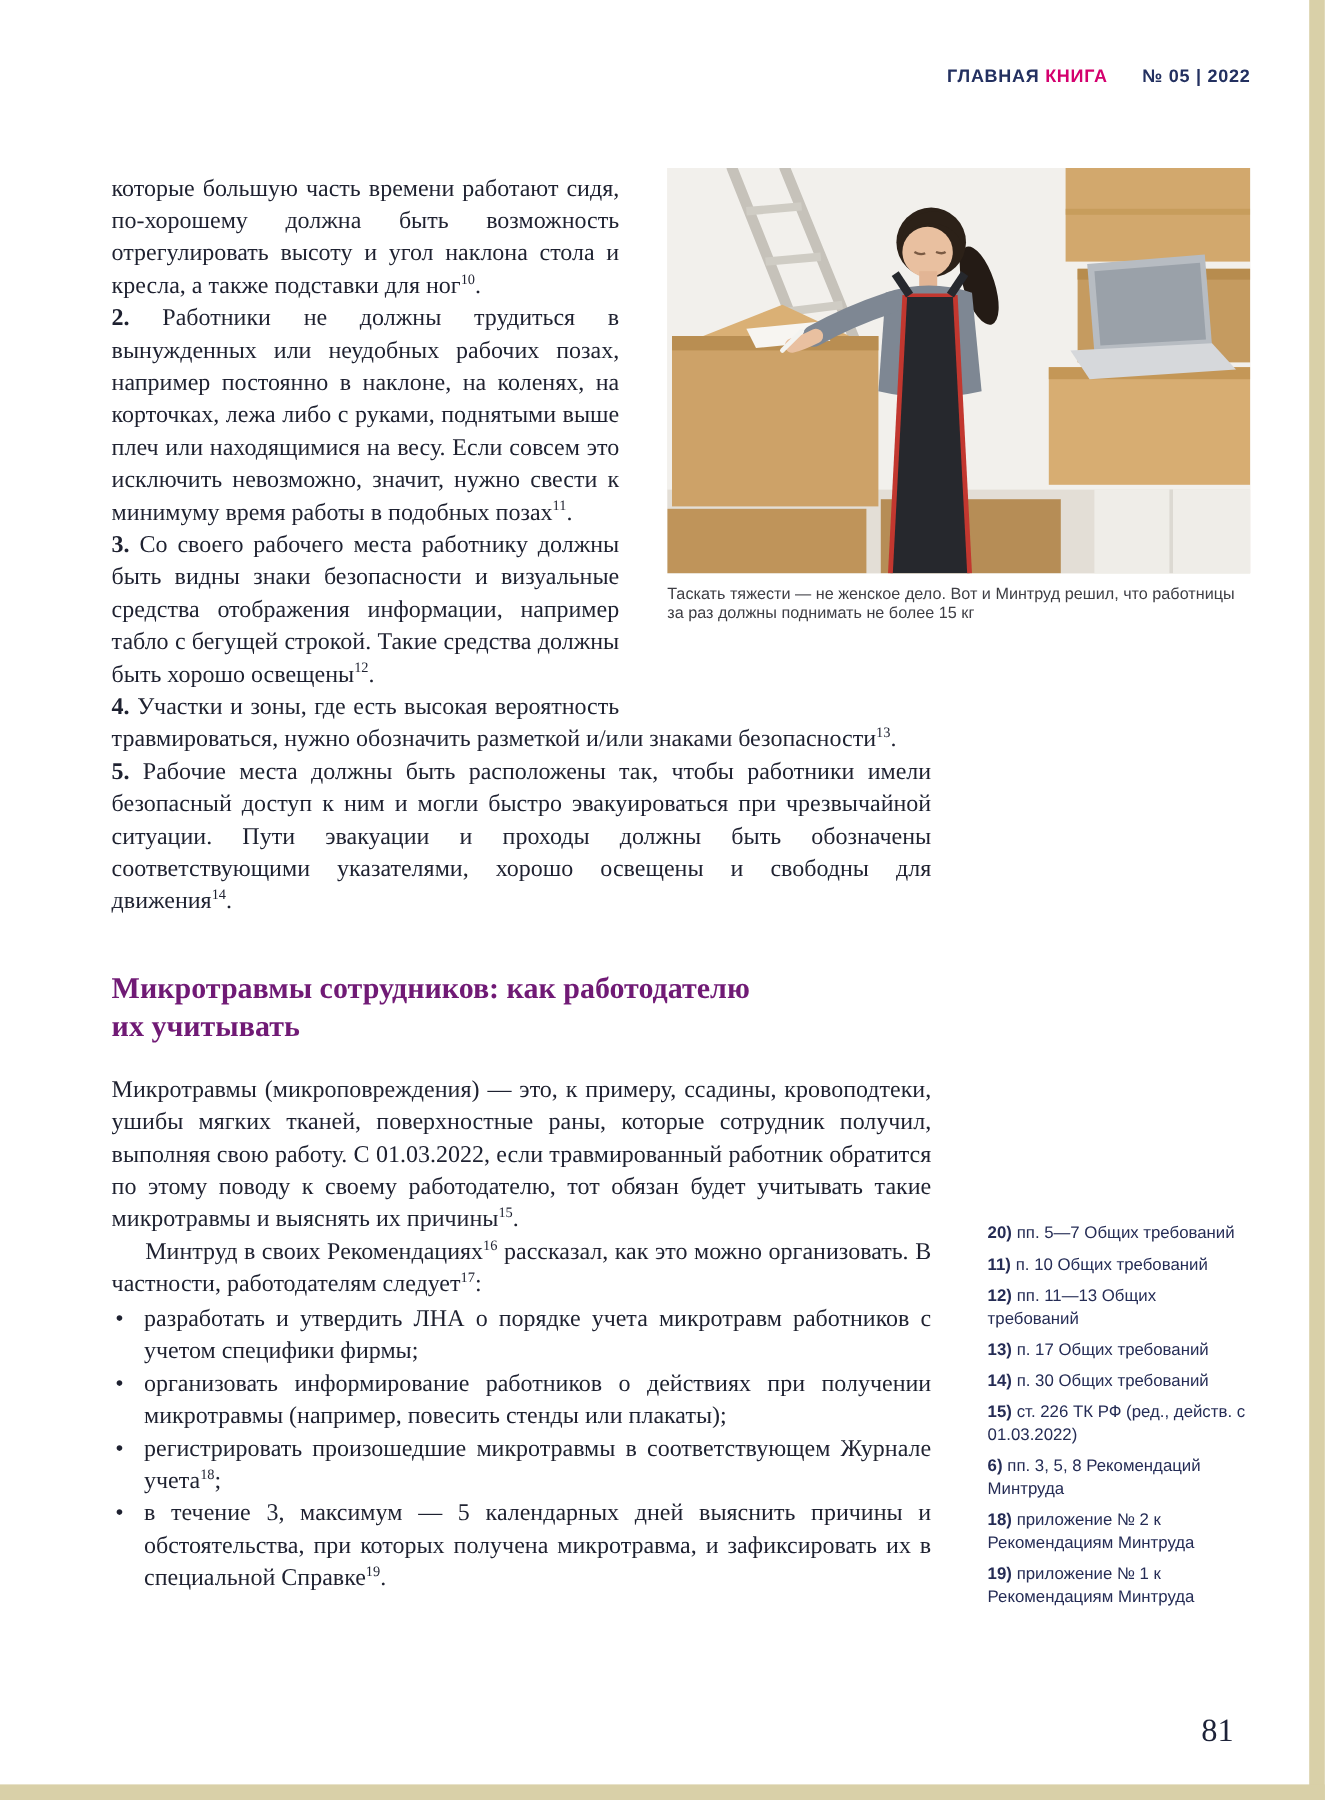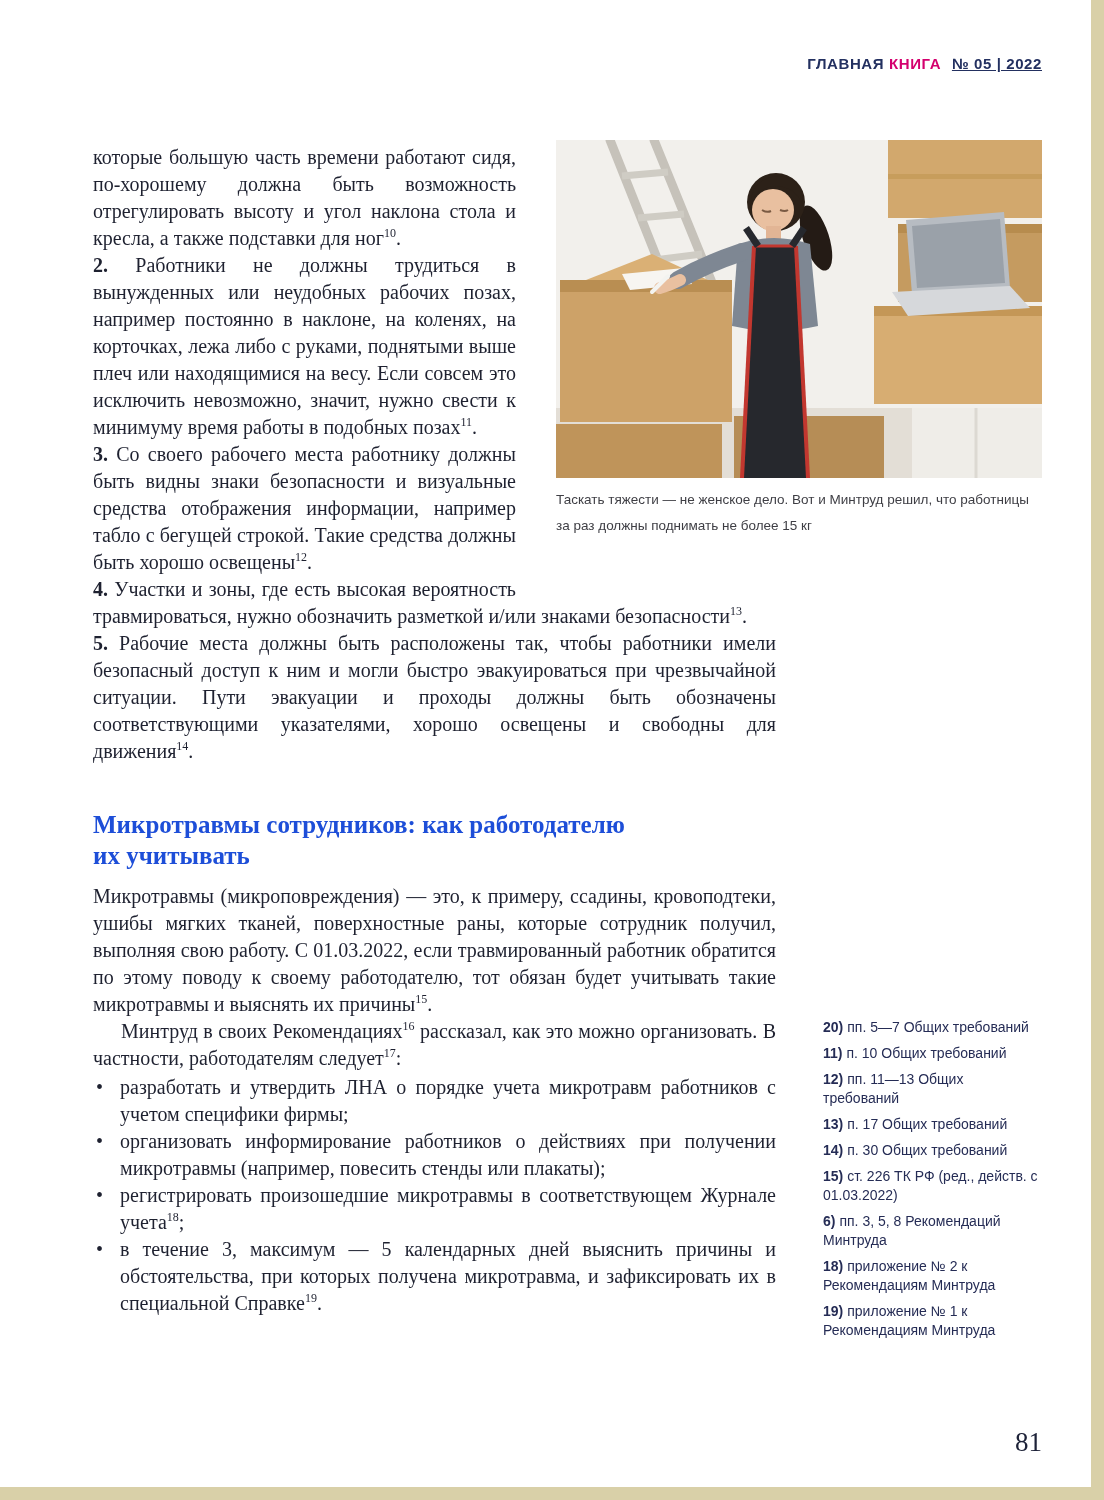--- a/index.html
+++ b/index.html
@@ -15,65 +15,65 @@
   .edge-r { position: absolute; top: 0; right: 0; width: 13px; height: 100%; background: #d9d0a8; }
   .edge-b { position: absolute; left: 0; bottom: 0; width: 100%; height: 13px; background: #d9d0a8; }
 
   .masthead {
     position: absolute; top: 55px; right: 62px;
     font-family: "Liberation Sans", sans-serif;
     font-size: 15px; font-weight: 700; letter-spacing: .6px;
     color: #233060; white-space: nowrap;
   }
   .masthead .mag2 { color: #d4006e; margin-top: 33px; }
-  .masthead .issue { margin-left: 6px; text-decoration: underline; }
+  .masthead .issue { margin-left: 24px; }
 
   .col {
     position: absolute; left: 93px; top: 144px; width: 683px;
     font-size: 20px; line-height: 27px;
     text-align: justify;
     hyphens: auto;
   }
   .photo-spacer { float: right; width: 260px; height: 434px; }
   .col p { margin: 0; }
   .col p.indent { text-indent: 28px; }
   sup { font-size: 12px; line-height: 0; vertical-align: super; }
   b { font-weight: 700; }
 
   h2.section {
     font-size: 25px; line-height: 31px; font-weight: 700;
-    color: #1d4ed8; margin: 44px 0 12px; text-align: left;
+    color: #701a75; margin: 44px 0 24px; text-align: left;
   }
   h2.section span { display: block; }
 
   .bullets { margin-top: 2px; }
   .bullet { position: relative; padding-left: 27px; }
   .bullet .mark { position: absolute; left: 3px; top: 0; }
 
   .photo {
     position: absolute; left: 556px; top: 140px; width: 486px; height: 338px;
     background: #f2f0ec; overflow: hidden;
   }
   .photo svg { display: block; }
   .caption {
     position: absolute; left: 556px; top: 487px; width: 486px;
     font-family: "Liberation Sans", sans-serif;
-    font-size: 13.5px; line-height: 26px; color: #3e3e44; text-align: left;
+    font-size: 13.5px; line-height: 16px; color: #3e3e44; text-align: left;
   }
 
   .footnotes {
     position: absolute; left: 823px; top: 1018px; width: 219px;
     font-family: "Liberation Sans", sans-serif;
     font-size: 14px; line-height: 19px; color: #252c55; text-align: left;
   }
   .fn { margin-bottom: 7px; }
   .fn b { margin-right: 4px; }
 
   .pagenum {
-    position: absolute; right: 62px; bottom: 42px;
+    position: absolute; right: 76px; bottom: 42px;
     font-size: 27px; color: #1d2238;
   }
 </style>
 </head>
 <body>
 
 <div class="edge-r"></div>
 <div class="edge-b"></div>
 
 <div class="masthead">

